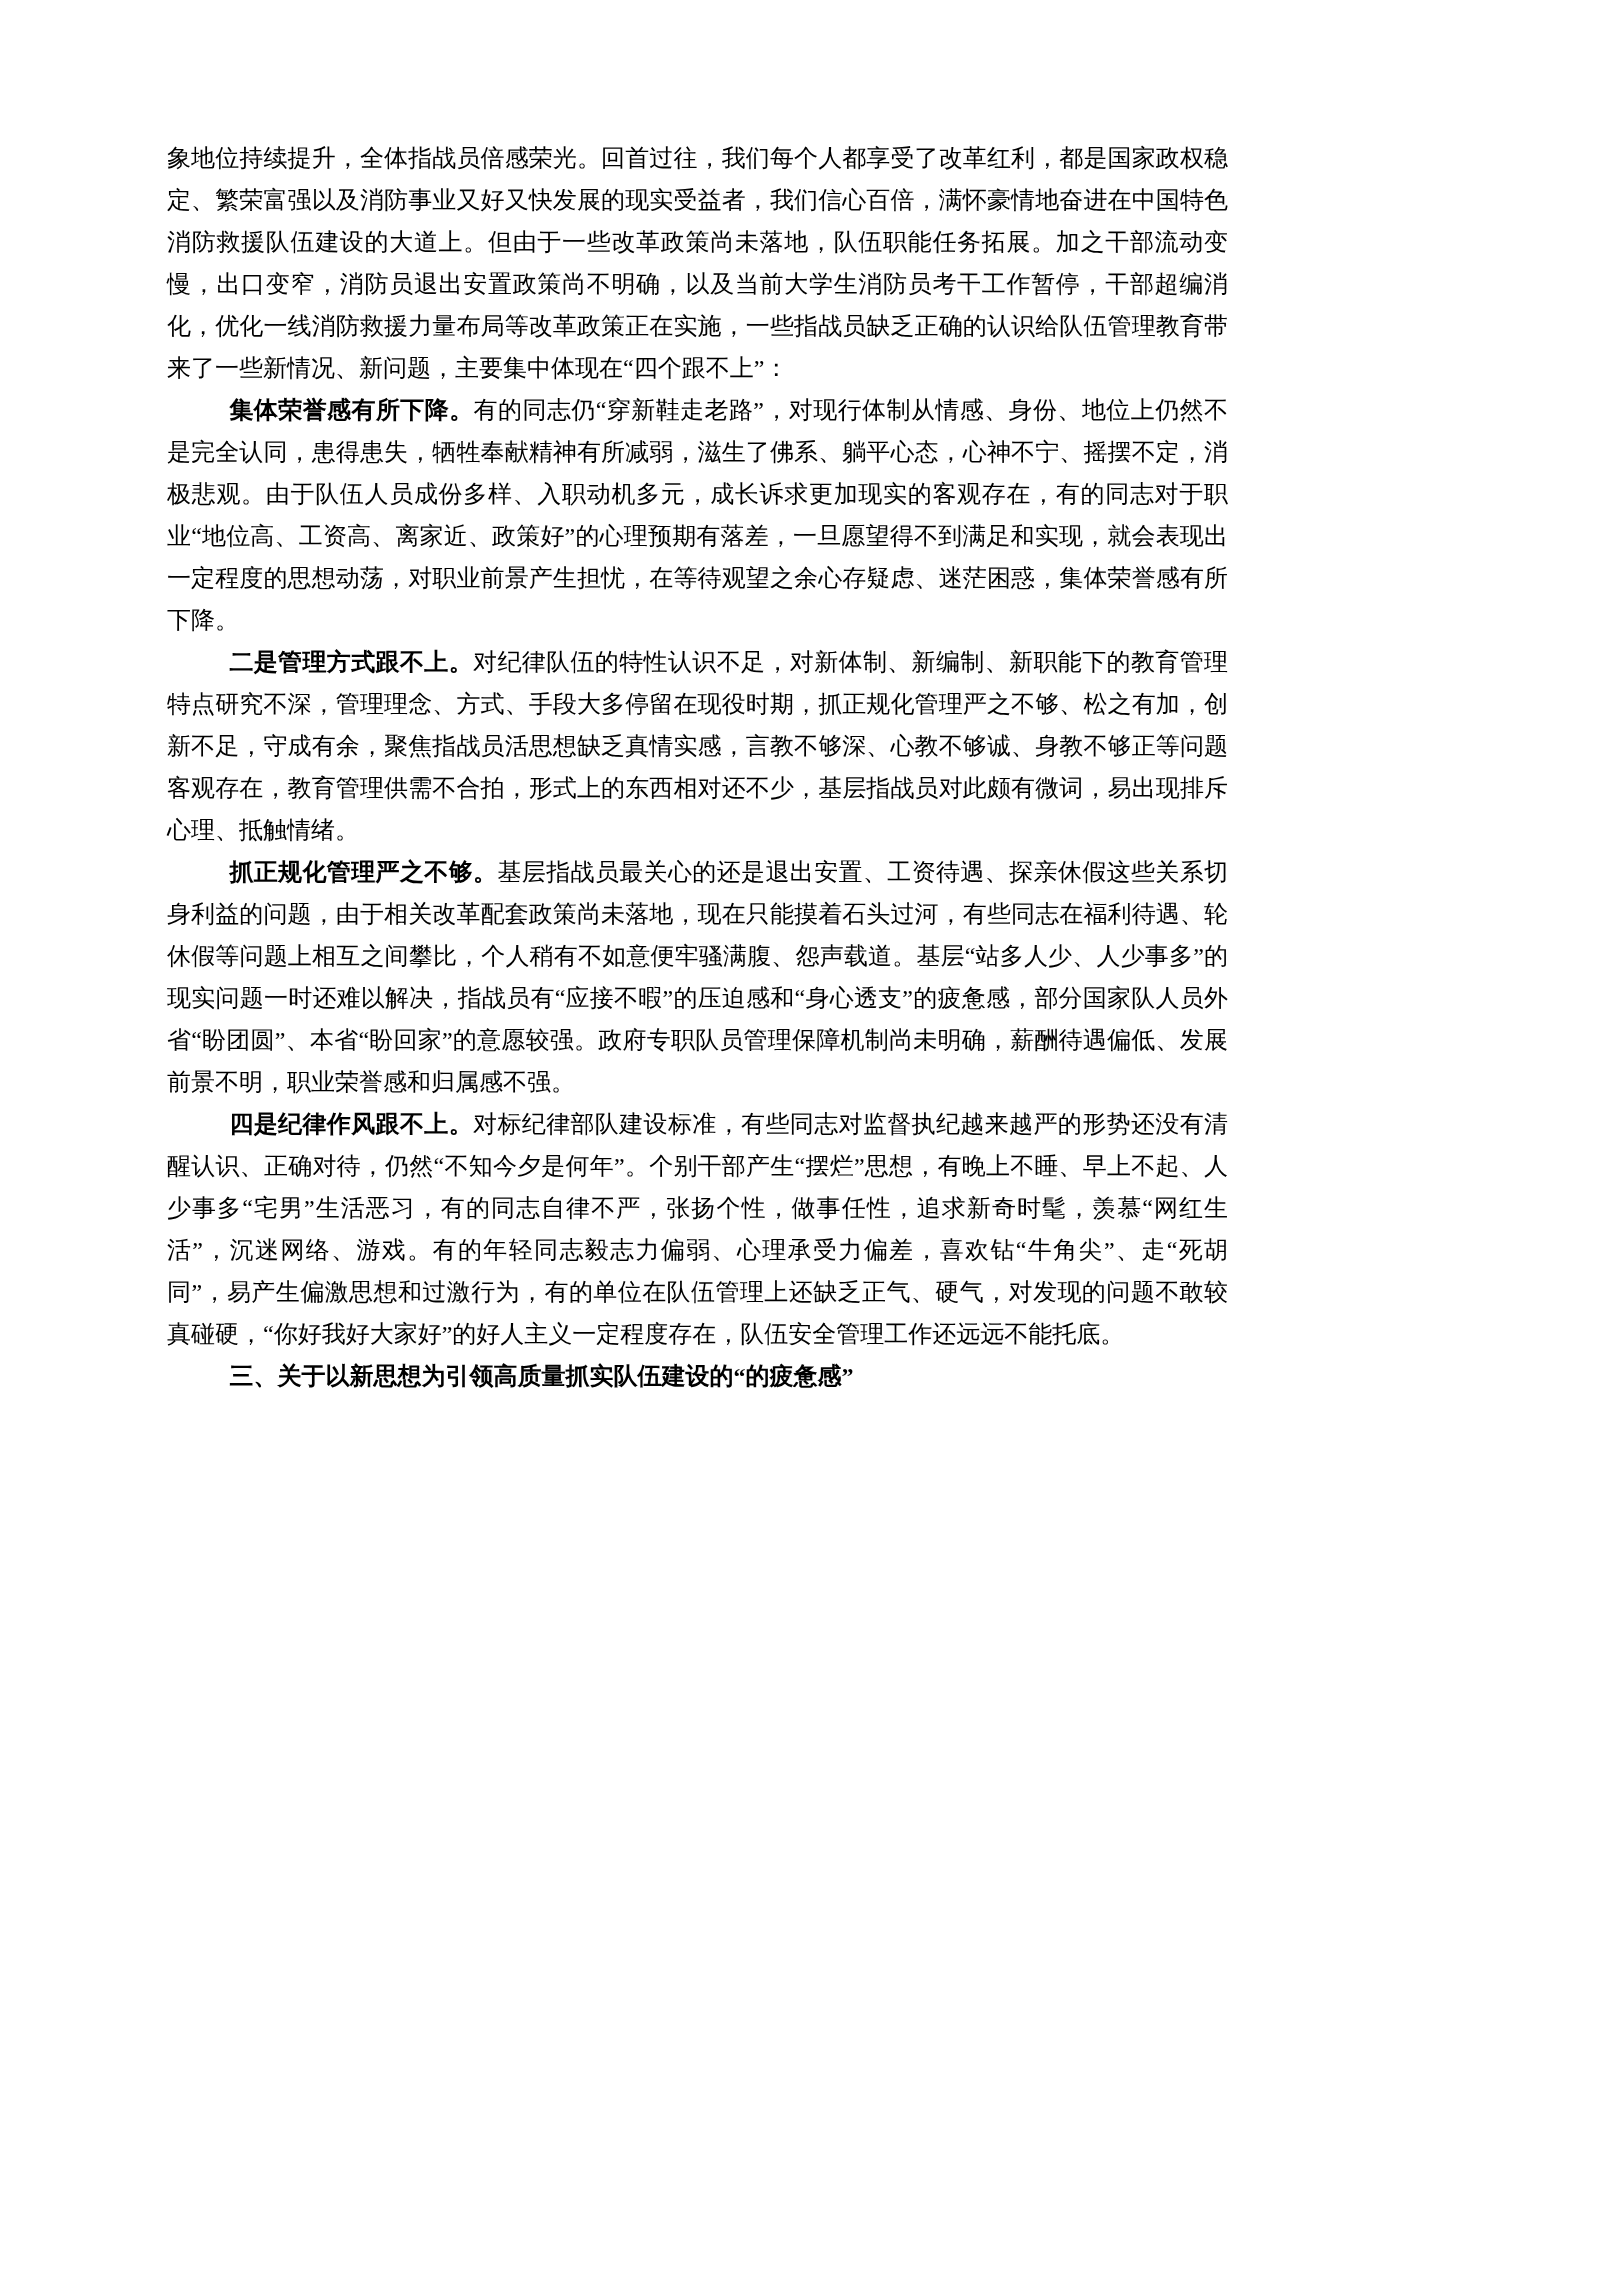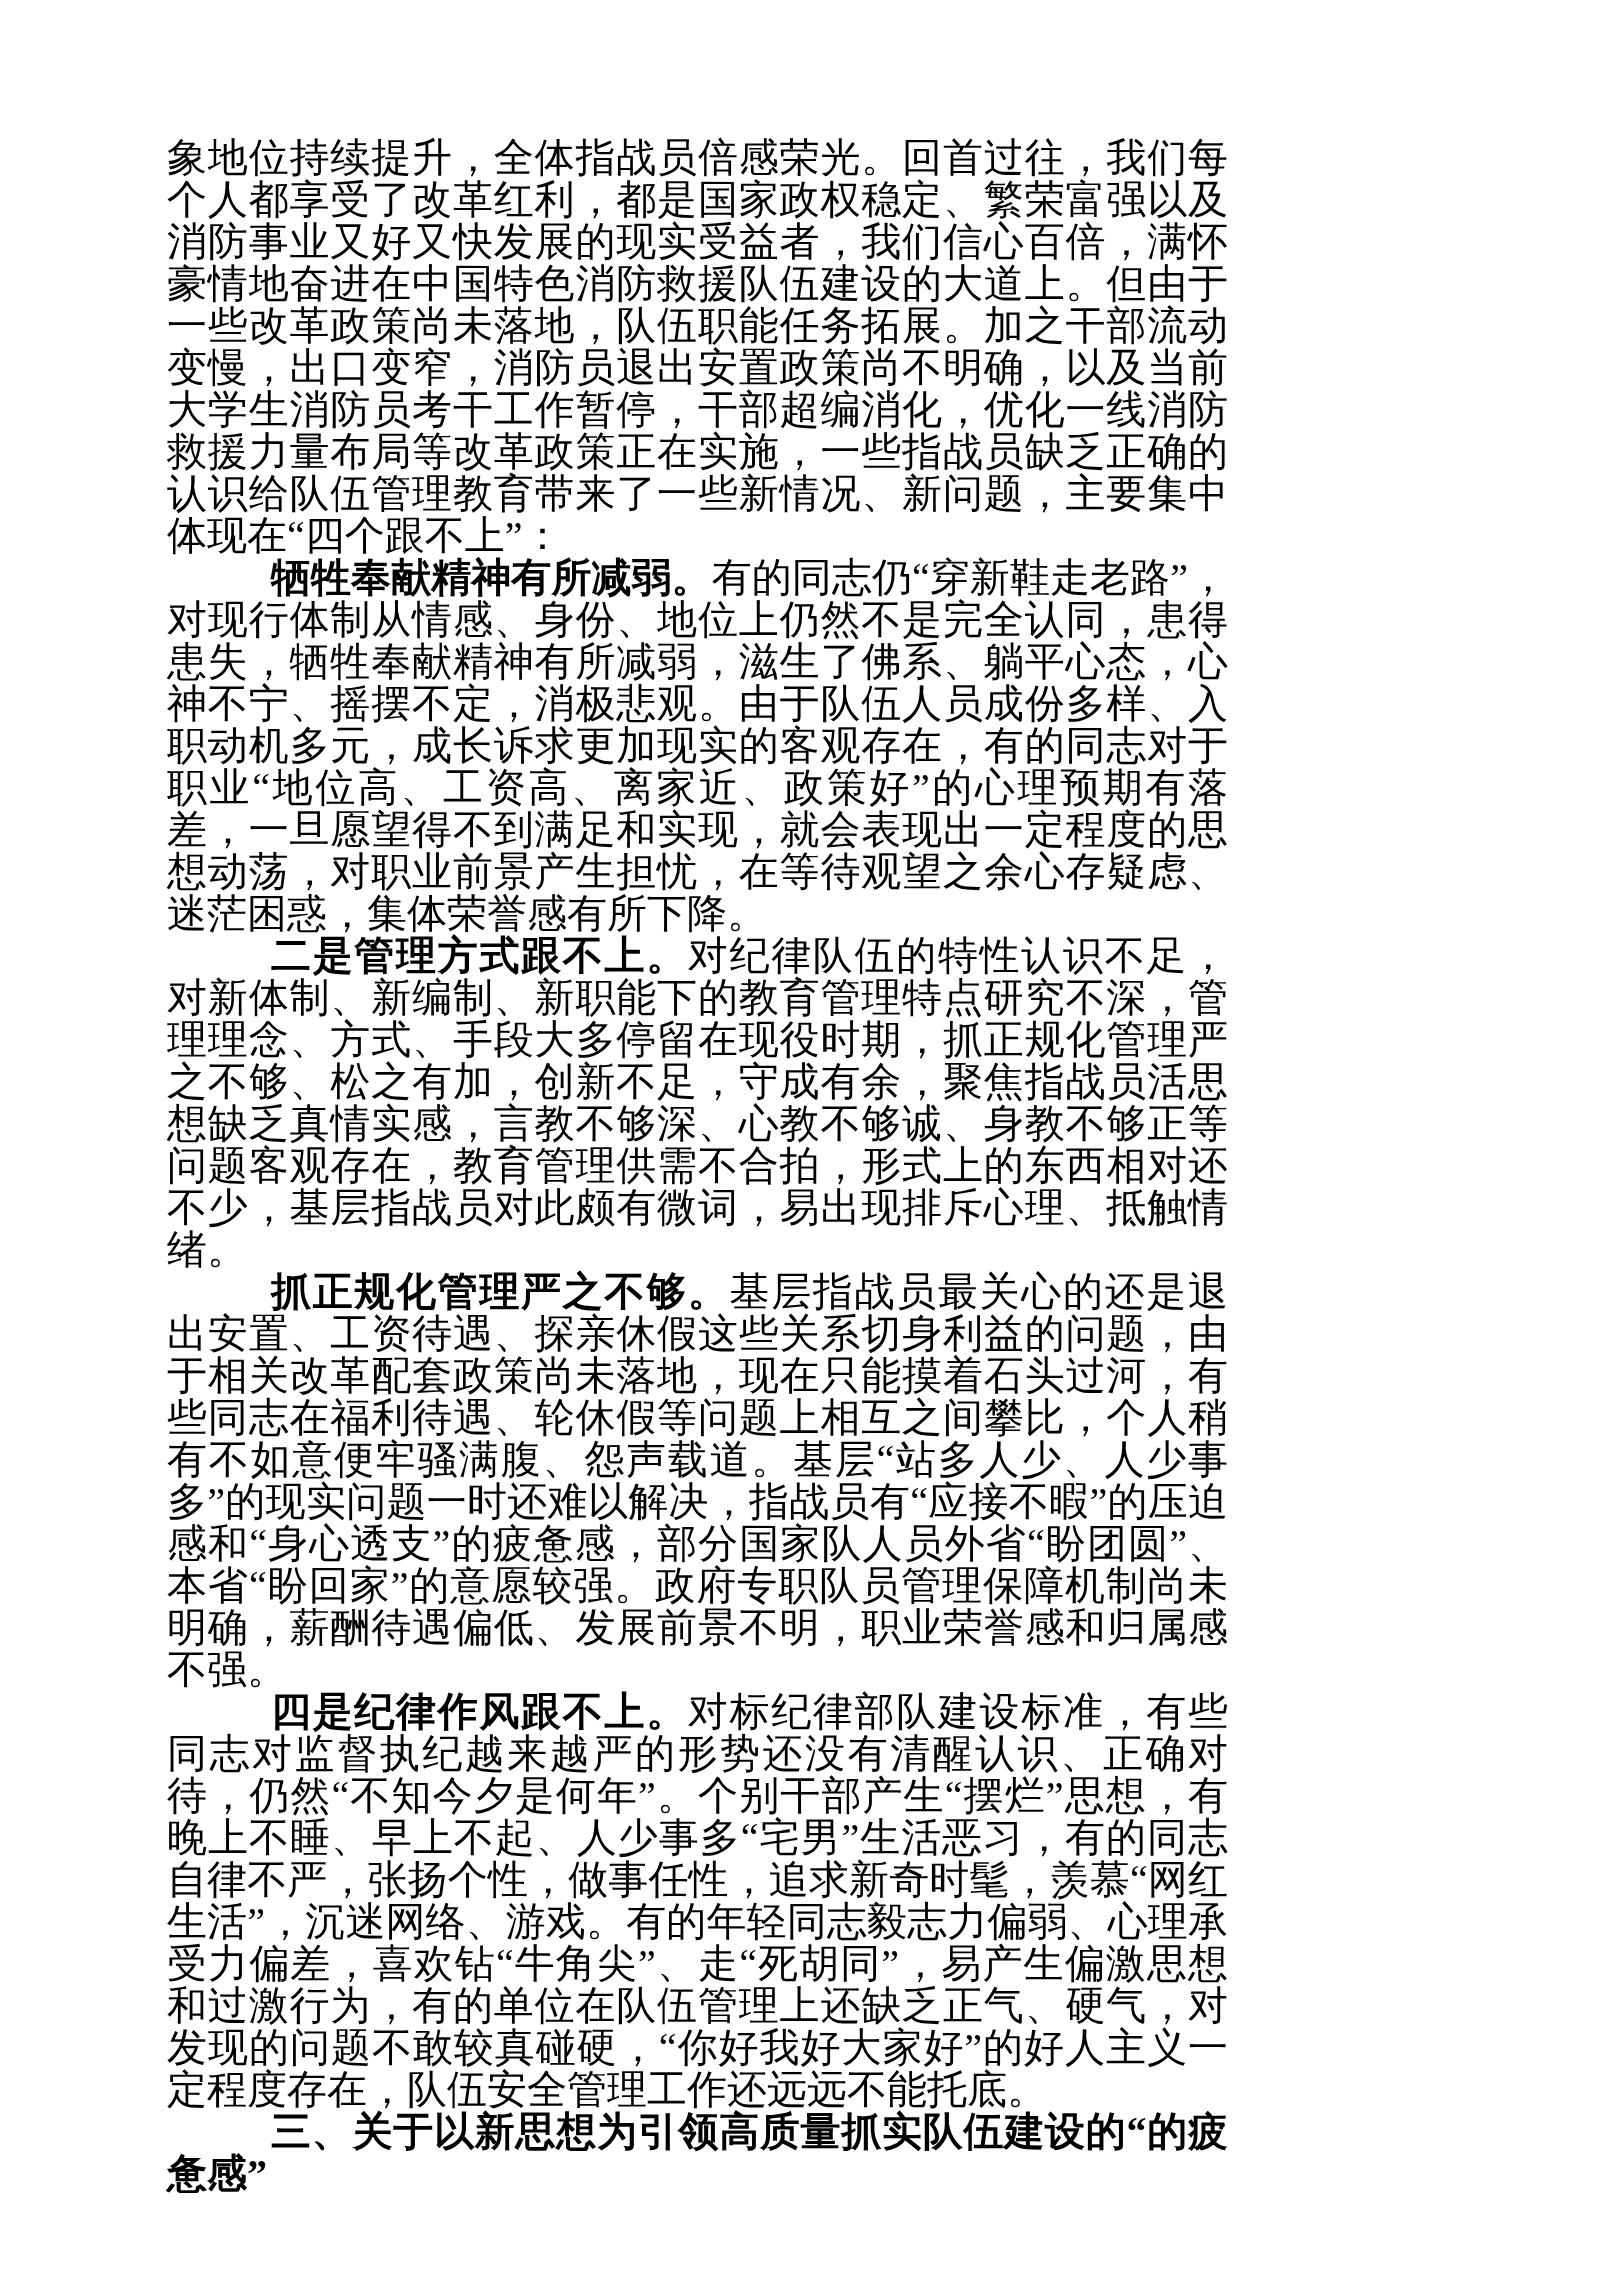--- a/index.html
+++ b/index.html
@@ -25,21 +25,21 @@
   }
   .content {
     position: absolute;
     left: 167px;
     top: 137px;
     width: 1061px;
   }
   .para {
     margin: 0;
     padding: 0;
-    font-size: 40px;
+    font-size: 24px;
     line-height: 42px;
     text-align: justify;
     text-justify: inter-ideograph;
     text-indent: 2.6em;
     word-break: break-all;
   }
   .para.first {
     text-indent: 0;
   }
   .lead {
@@ -50,21 +50,21 @@
   }
 </style>
 </head>
 <body>
 
 <div class="page">
   <div class="content">
 
     <p class="para first"><span class="lead"></span><span class="body-text">象地位持续提升，全体指战员倍感荣光。回首过往，我们每个人都享受了改革红利，都是国家政权稳定、繁荣富强以及消防事业又好又快发展的现实受益者，我们信心百倍，满怀豪情地奋进在中国特色消防救援队伍建设的大道上。但由于一些改革政策尚未落地，队伍职能任务拓展。加之干部流动变慢，出口变窄，消防员退出安置政策尚不明确，以及当前大学生消防员考干工作暂停，干部超编消化，优化一线消防救援力量布局等改革政策正在实施，一些指战员缺乏正确的认识给队伍管理教育带来了一些新情况、新问题，主要集中体现在“四个跟不上”：</span></p>
 
-    <p class="para"><span class="lead">牺牲奉献精神有所减弱。</span><span class="body-text">有的同志仍“穿新鞋走老路”，对现行体制从情感、身份、地位上仍然不是完全认同，患得患失，牺牲奉献精神有所减弱，滋生了佛系、躺平心态，心神不宁、摇摆不定，消极悲观。由于队伍人员成份多样、入职动机多元，成长诉求更加现实的客观存在，有的同志对于职业“地位高、工资高、离家近、政策好”的心理预期有落差，一旦愿望得不到满足和实现，就会表现出一定程度的思想动荡，对职业前景产生担忧，在等待观望之余心存疑虑、迷茫困惑，集体荣誉感有所下降。</span></p>
+    <p class="para"><span class="lead">集体荣誉感有所下降。</span><span class="body-text">有的同志仍“穿新鞋走老路”，对现行体制从情感、身份、地位上仍然不是完全认同，患得患失，牺牲奉献精神有所减弱，滋生了佛系、躺平心态，心神不宁、摇摆不定，消极悲观。由于队伍人员成份多样、入职动机多元，成长诉求更加现实的客观存在，有的同志对于职业“地位高、工资高、离家近、政策好”的心理预期有落差，一旦愿望得不到满足和实现，就会表现出一定程度的思想动荡，对职业前景产生担忧，在等待观望之余心存疑虑、迷茫困惑，集体荣誉感有所下降。</span></p>
 
     <p class="para"><span class="lead">二是管理方式跟不上。</span><span class="body-text">对纪律队伍的特性认识不足，对新体制、新编制、新职能下的教育管理特点研究不深，管理理念、方式、手段大多停留在现役时期，抓正规化管理严之不够、松之有加，创新不足，守成有余，聚焦指战员活思想缺乏真情实感，言教不够深、心教不够诚、身教不够正等问题客观存在，教育管理供需不合拍，形式上的东西相对还不少，基层指战员对此颇有微词，易出现排斥心理、抵触情绪。</span></p>
 
     <p class="para"><span class="lead">抓正规化管理严之不够。</span><span class="body-text">基层指战员最关心的还是退出安置、工资待遇、探亲休假这些关系切身利益的问题，由于相关改革配套政策尚未落地，现在只能摸着石头过河，有些同志在福利待遇、轮休假等问题上相互之间攀比，个人稍有不如意便牢骚满腹、怨声载道。基层“站多人少、人少事多”的现实问题一时还难以解决，指战员有“应接不暇”的压迫感和“身心透支”的疲惫感，部分国家队人员外省“盼团圆”、本省“盼回家”的意愿较强。政府专职队员管理保障机制尚未明确，薪酬待遇偏低、发展前景不明，职业荣誉感和归属感不强。</span></p>
 
     <p class="para"><span class="lead">四是纪律作风跟不上。</span><span class="body-text">对标纪律部队建设标准，有些同志对监督执纪越来越严的形势还没有清醒认识、正确对待，仍然“不知今夕是何年”。个别干部产生“摆烂”思想，有晚上不睡、早上不起、人少事多“宅男”生活恶习，有的同志自律不严，张扬个性，做事任性，追求新奇时髦，羡慕“网红生活”，沉迷网络、游戏。有的年轻同志毅志力偏弱、心理承受力偏差，喜欢钻“牛角尖”、走“死胡同”，易产生偏激思想和过激行为，有的单位在队伍管理上还缺乏正气、硬气，对发现的问题不敢较真碰硬，“你好我好大家好”的好人主义一定程度存在，队伍安全管理工作还远远不能托底。</span></p>
 
     <p class="para heading"><span class="lead">三、关于以新思想为引领高质量抓实队伍建设的“的疲惫感”</span></p>
 
   </div>

